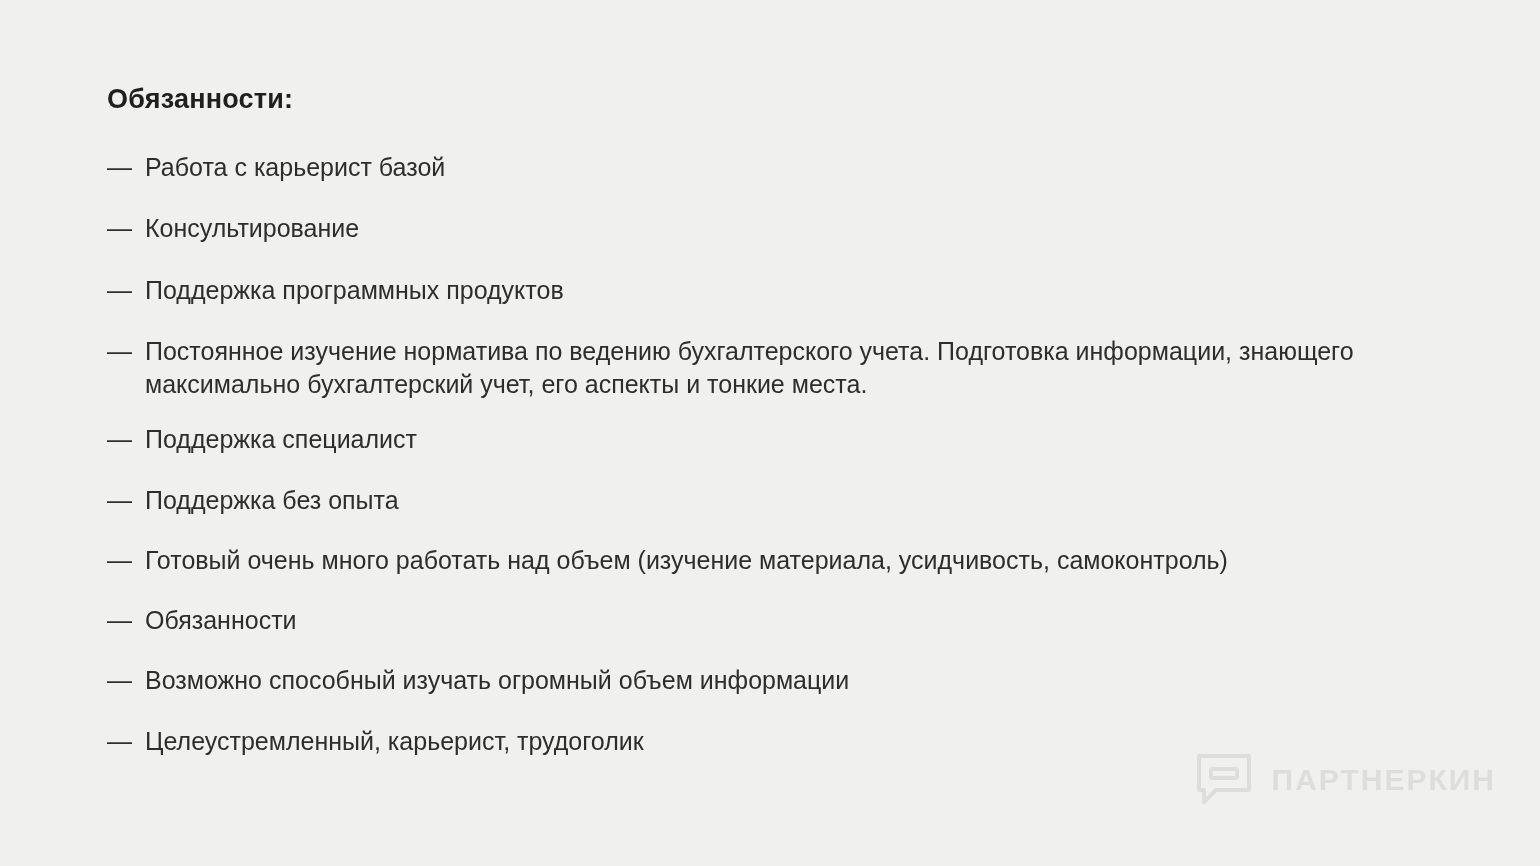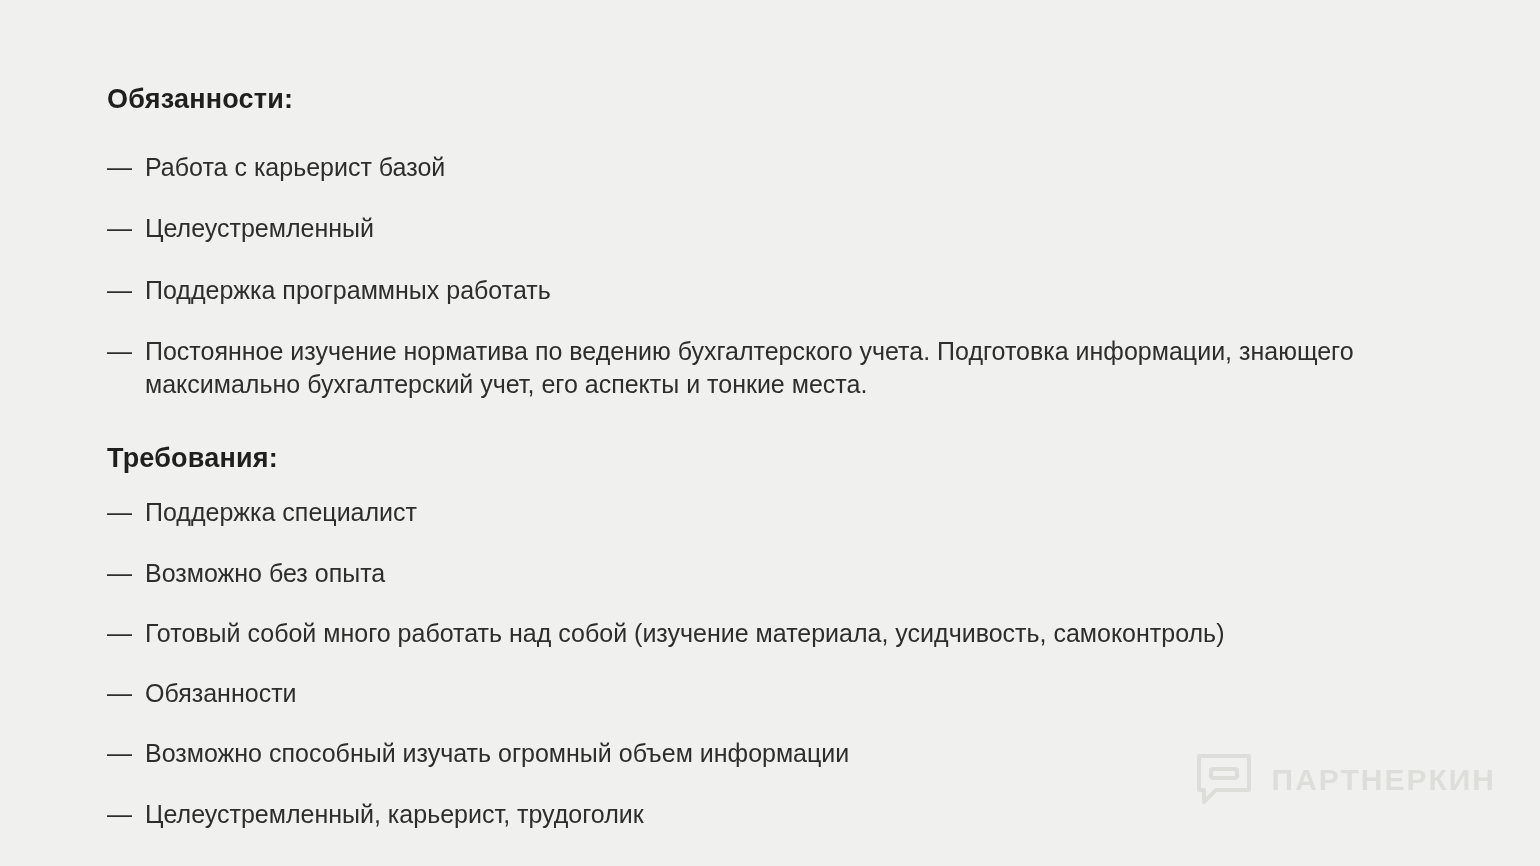--- a/index.html
+++ b/index.html
@@ -121,46 +121,45 @@
 
   <h2 class="section-heading" id="responsibilities-heading">Обязанности:</h2>
 
   <ul class="bullet-list" id="responsibilities-list">
     <li class="bullet-item">
       <span class="bullet-dash">—</span>
       <span class="bullet-text">Работа с карьерист базой</span>
     </li>
     <li class="bullet-item">
       <span class="bullet-dash">—</span>
-      <span class="bullet-text">Целеустремленный</span>
+      <span class="bullet-text">Консультирование</span>
     </li>
     <li class="bullet-item">
       <span class="bullet-dash">—</span>
-      <span class="bullet-text">Поддержка программных работать</span>
+      <span class="bullet-text">Поддержка программных продуктов</span>
     </li>
     <li class="bullet-item">
       <span class="bullet-dash">—</span>
       <span class="bullet-text">Постоянное изучение норматива по ведению бухгалтерского учета. Подготовка информации, знающего максимально бухгалтерский учет, его аспекты и тонкие места.</span>
     </li>
   </ul>
 
-  <h2 class="section-heading" id="requirements-heading">Требования:</h2>
 
   <ul class="bullet-list" id="requirements-list">
     <li class="bullet-item">
       <span class="bullet-dash">—</span>
       <span class="bullet-text">Поддержка специалист</span>
     </li>
     <li class="bullet-item">
       <span class="bullet-dash">—</span>
-      <span class="bullet-text">Возможно без опыта</span>
+      <span class="bullet-text">Поддержка без опыта</span>
     </li>
     <li class="bullet-item">
       <span class="bullet-dash">—</span>
-      <span class="bullet-text">Готовый собой много работать над собой (изучение материала, усидчивость, самоконтроль)</span>
+      <span class="bullet-text">Готовый очень много работать над объем (изучение материала, усидчивость, самоконтроль)</span>
     </li>
     <li class="bullet-item">
       <span class="bullet-dash">—</span>
       <span class="bullet-text">Обязанности</span>
     </li>
     <li class="bullet-item">
       <span class="bullet-dash">—</span>
       <span class="bullet-text">Возможно способный изучать огромный объем информации</span>
     </li>
     <li class="bullet-item">

